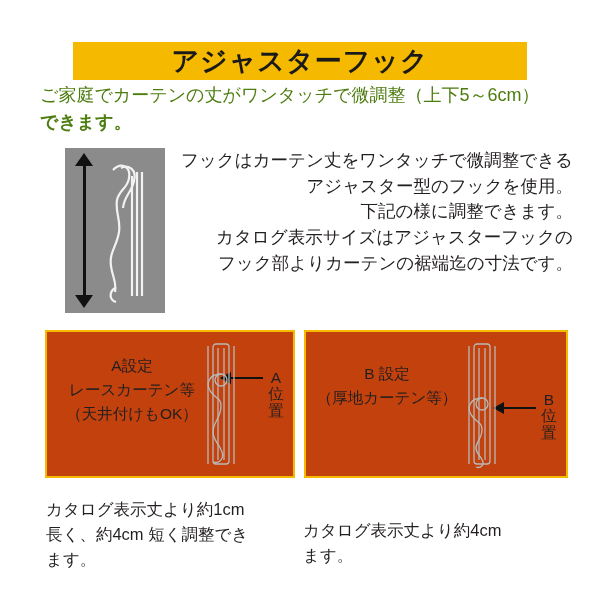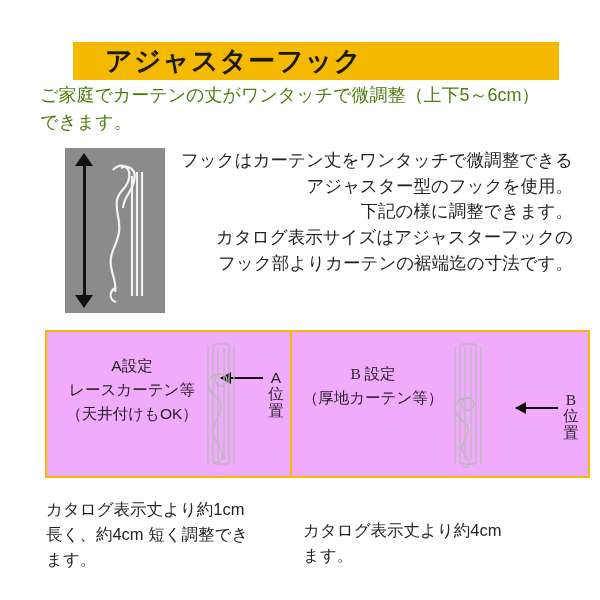--- a/index.html
+++ b/index.html
@@ -25,43 +25,42 @@
   
   .title-banner {
     position: absolute;
     left: 73px;
     top: 42px;
     width: 454px;
     height: 38px;
     background: #f5b900;
     display: flex;
     align-items: center;
-    justify-content: flex-start;
-    padding-left: 32px;
+    justify-content: center;
   }
   .title-banner .title-text {
     font-size: 27px;
     font-weight: bold;
     letter-spacing: 1px;
     color: #1a1a1a;
     line-height: 1;
     white-space: nowrap;
   }
 
   
   .lead {
     position: absolute;
     left: 40px;
     top: 82px;
     width: 530px;
     font-size: 18px;
     line-height: 1.5;
     color: #4d7c0f;
   }
-  .lead .l2 { display: block; }
+  .lead .l2 { display: block; font-weight: bold; }
 
   
   .photo {
     position: absolute;
     left: 65px;
     top: 148px;
     width: 100px;
     height: 165px;
     background: #8b8b8b;
   }
@@ -109,24 +108,24 @@
   }
   .desc span { display: block; white-space: nowrap; }
 
   
   .panel {
     position: absolute;
     top: 330px;
     height: 148px;
     border: 2px solid #f5b900;
     box-sizing: border-box;
-    background: #f0abfc;
+    background: #c2410c;
   }
   .panel-a { left: 45px;  width: 250px; }
-  .panel-b { left: 290px; width: 300px; font-family: Liberation Serif, serif; }
+  .panel-b { left: 304px; width: 264px; }
 
   .panel .labels {
     position: absolute;
     left: 10px;
     top: 22px;
     width: 150px;
     text-align: center;
     font-size: 15.5px;
     line-height: 1.55;
     color: #231f20;

